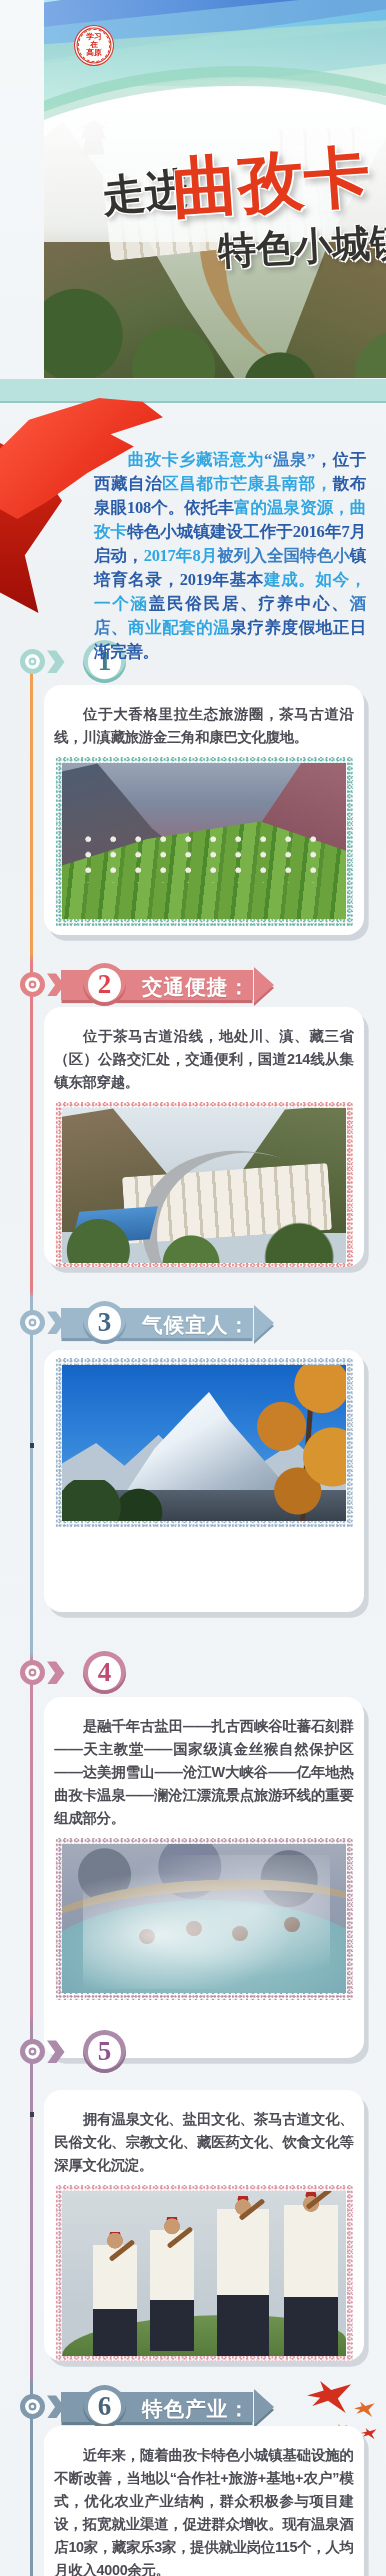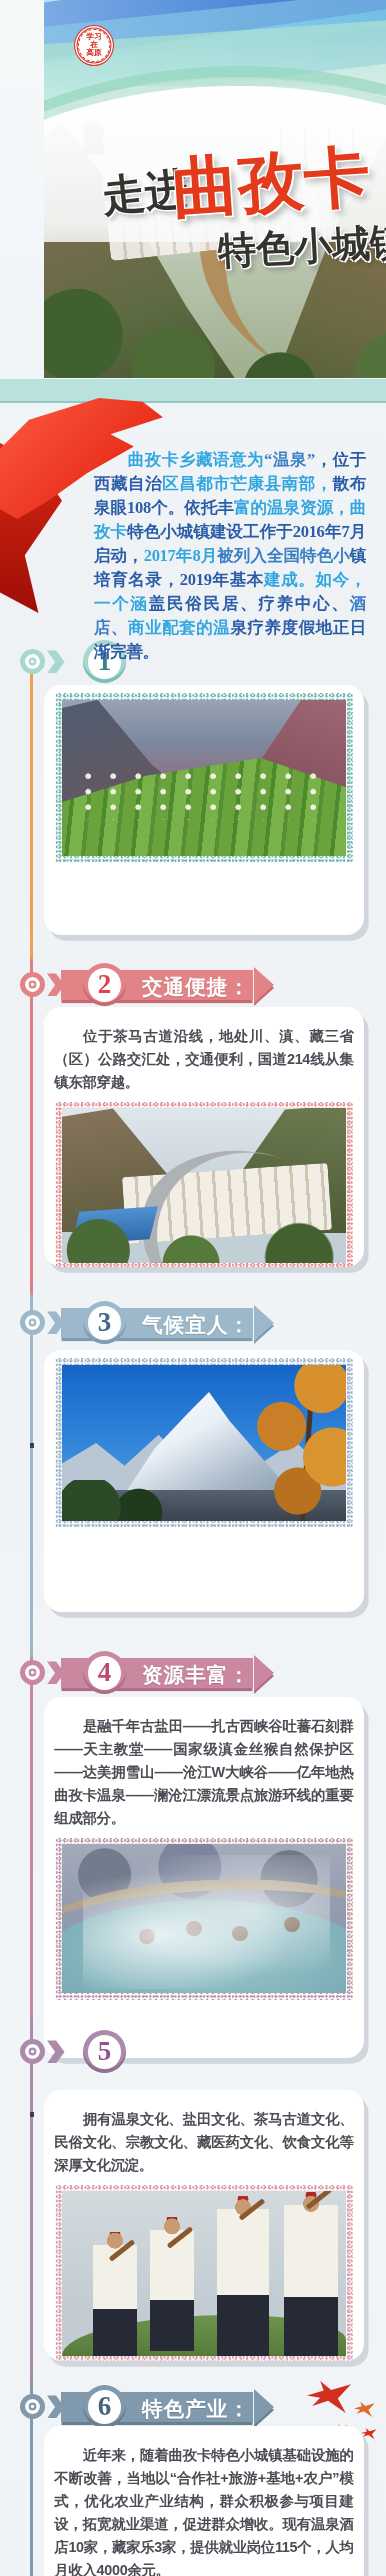--- a/index.html
+++ b/index.html
@@ -164,20 +164,21 @@
 
   <div class="sec" style="top: 636px; height: 309px; --fill: #a7d7d0; --dark: #7dbfb6; --accent: #3f7f86; --frame: #66b2a8;">
     <div class="banner">
       <span class="ring"></span>
       <span class="chev"></span>
       <div class="num">
           <span class="num-in">1</span>
         </div>
     </div>
     <div class="card" style="top:49px;height:250px">
+      <p class="body">位于大香格里拉生态旅游圈，茶马古道沿线，川滇藏旅游金三角和康巴文化腹地。</p>
       <div class="frame">
         <div class="photo" style="height:156px">
           <div class="ly p1-sky"></div>
           <div class="ly p1-mtl"></div>
           <div class="ly p1-mtr"></div>
           <div class="ly p1-terr"></div>
           <div class="ly p1-houses"></div>
         </div>
       </div>
     </div>
@@ -233,23 +234,20 @@
           <div class="ly p3-bush"></div>
         </div>
       </div>
     </div>
   </div>
 
   <div class="sec" style="top: 1647px; height: 361px; --fill: #ca87a0; --dark: #b06d88; --accent: #c04a72; --frame: #b68fa2;">
     <div class="banner">
       <span class="ring"></span>
       <span class="chev"></span>
-      <div class="bar">
-          <span class="bar-title">资源丰富：</span>
-        </div>
       <div class="num">
           <span class="num-in">4</span>
         </div>
     </div>
     <div class="card" style="top:50px;height:361px">
       <p class="body">是融千年古盐田——扎古西峡谷吐蕃石刻群——天主教堂——国家级滇金丝猴自然保护区——达美拥雪山——沧江W大峡谷——亿年地热曲孜卡温泉——澜沧江漂流景点旅游环线的重要组成部分。</p>
       <div class="frame">
         <div class="photo" style="height:149px">
           <div class="ly p4-bg"></div>
           <div class="ly p4-rocks"></div>

